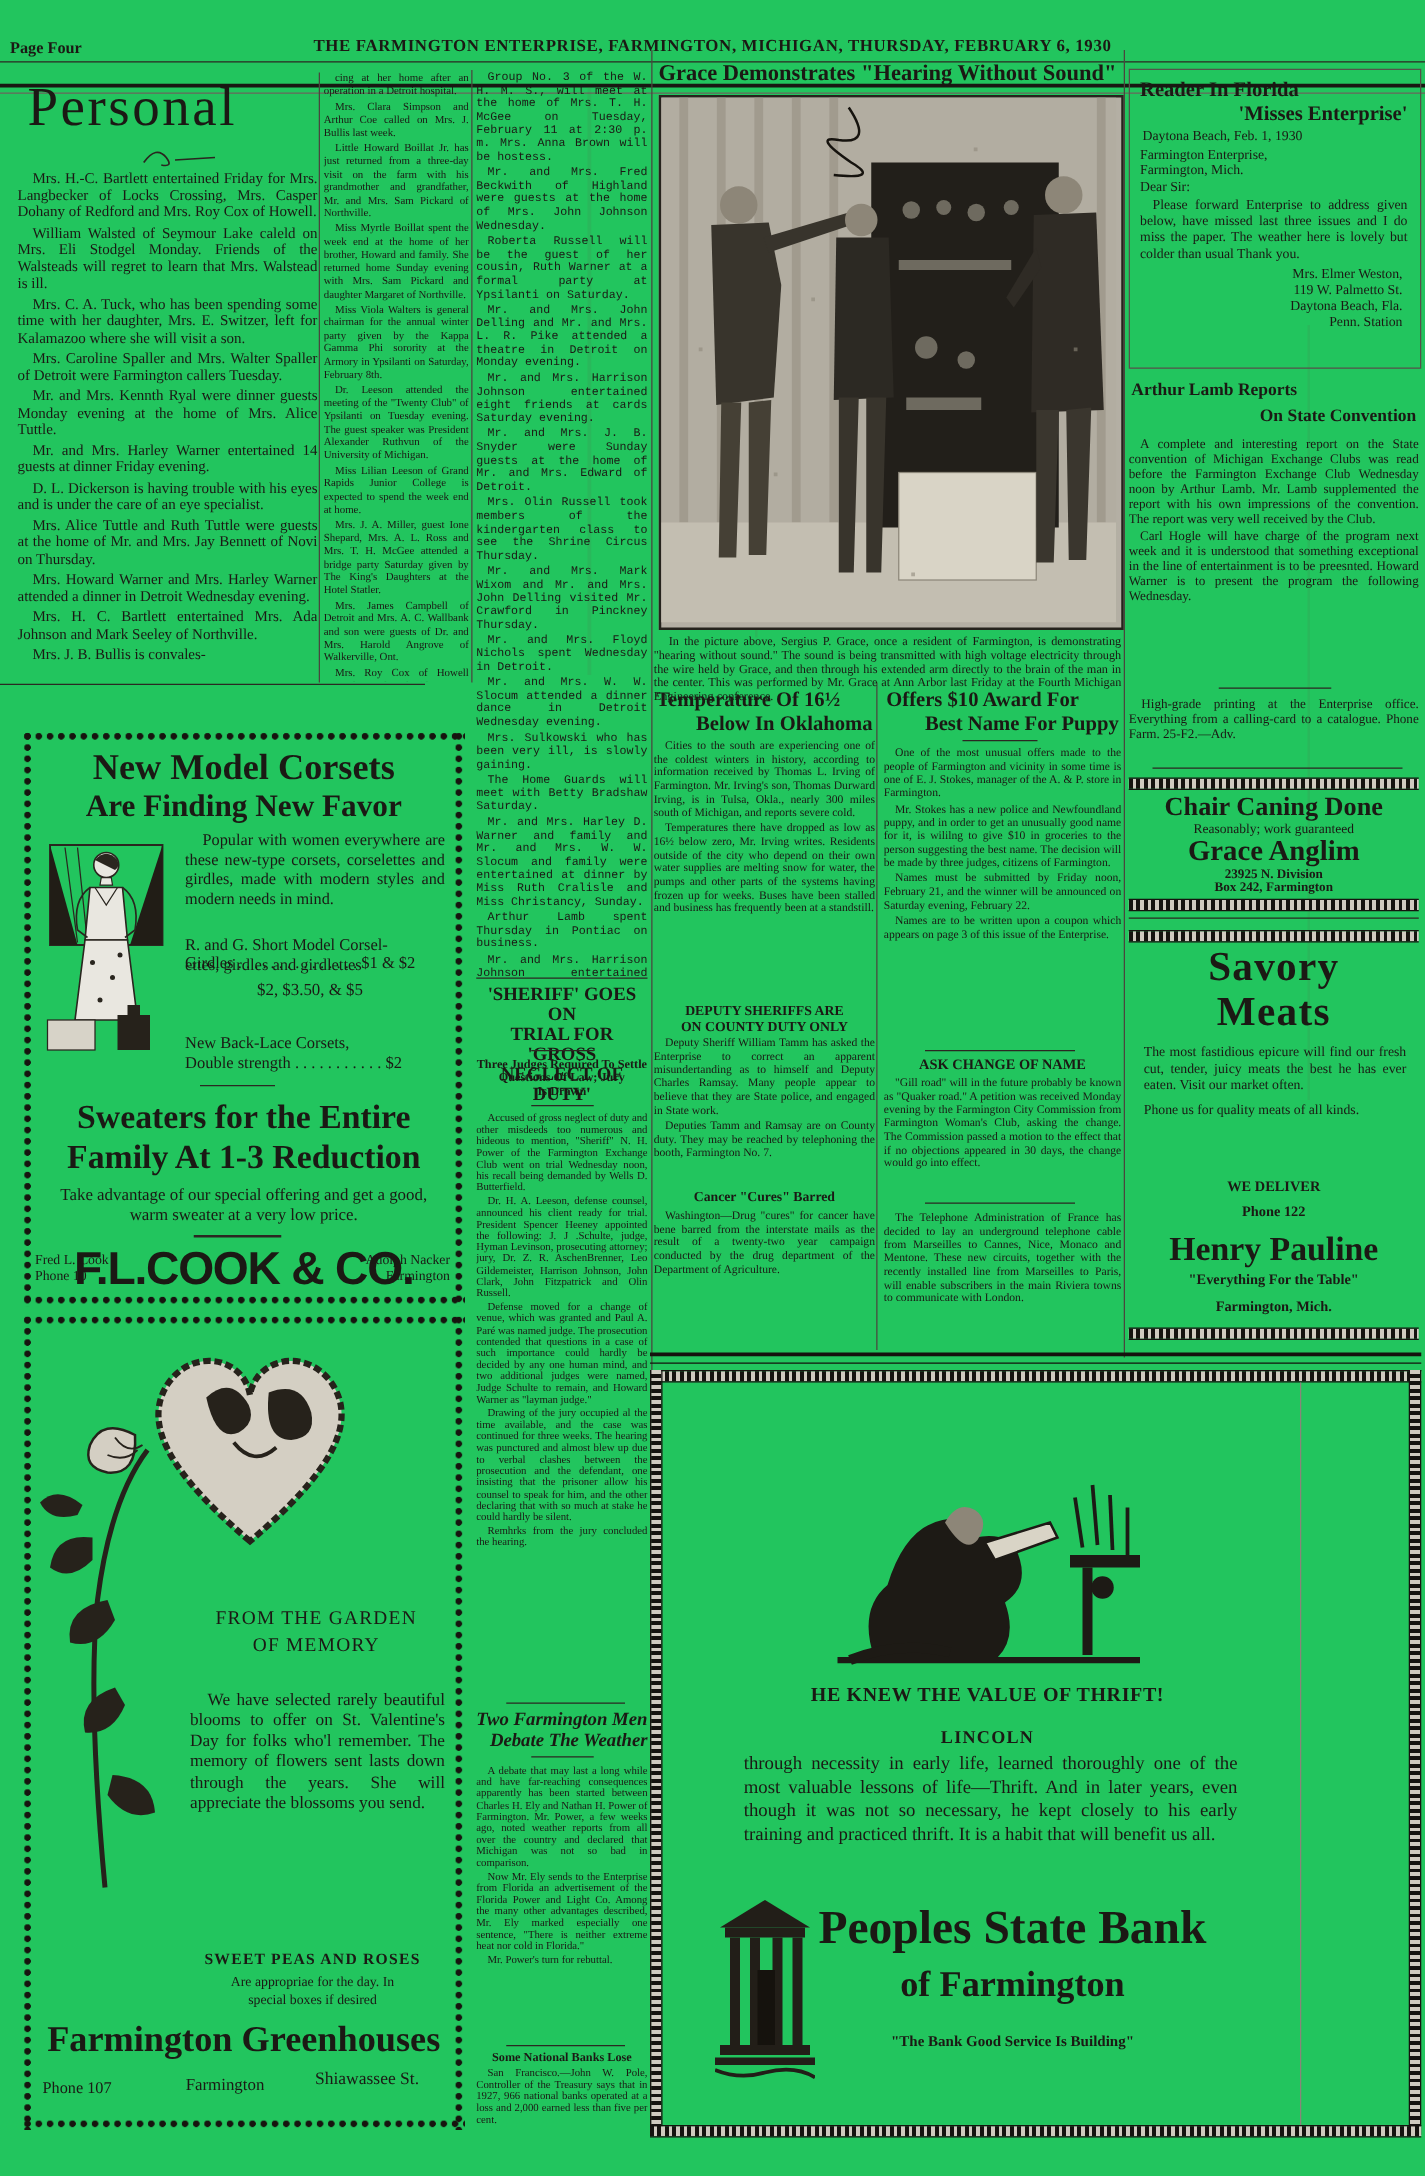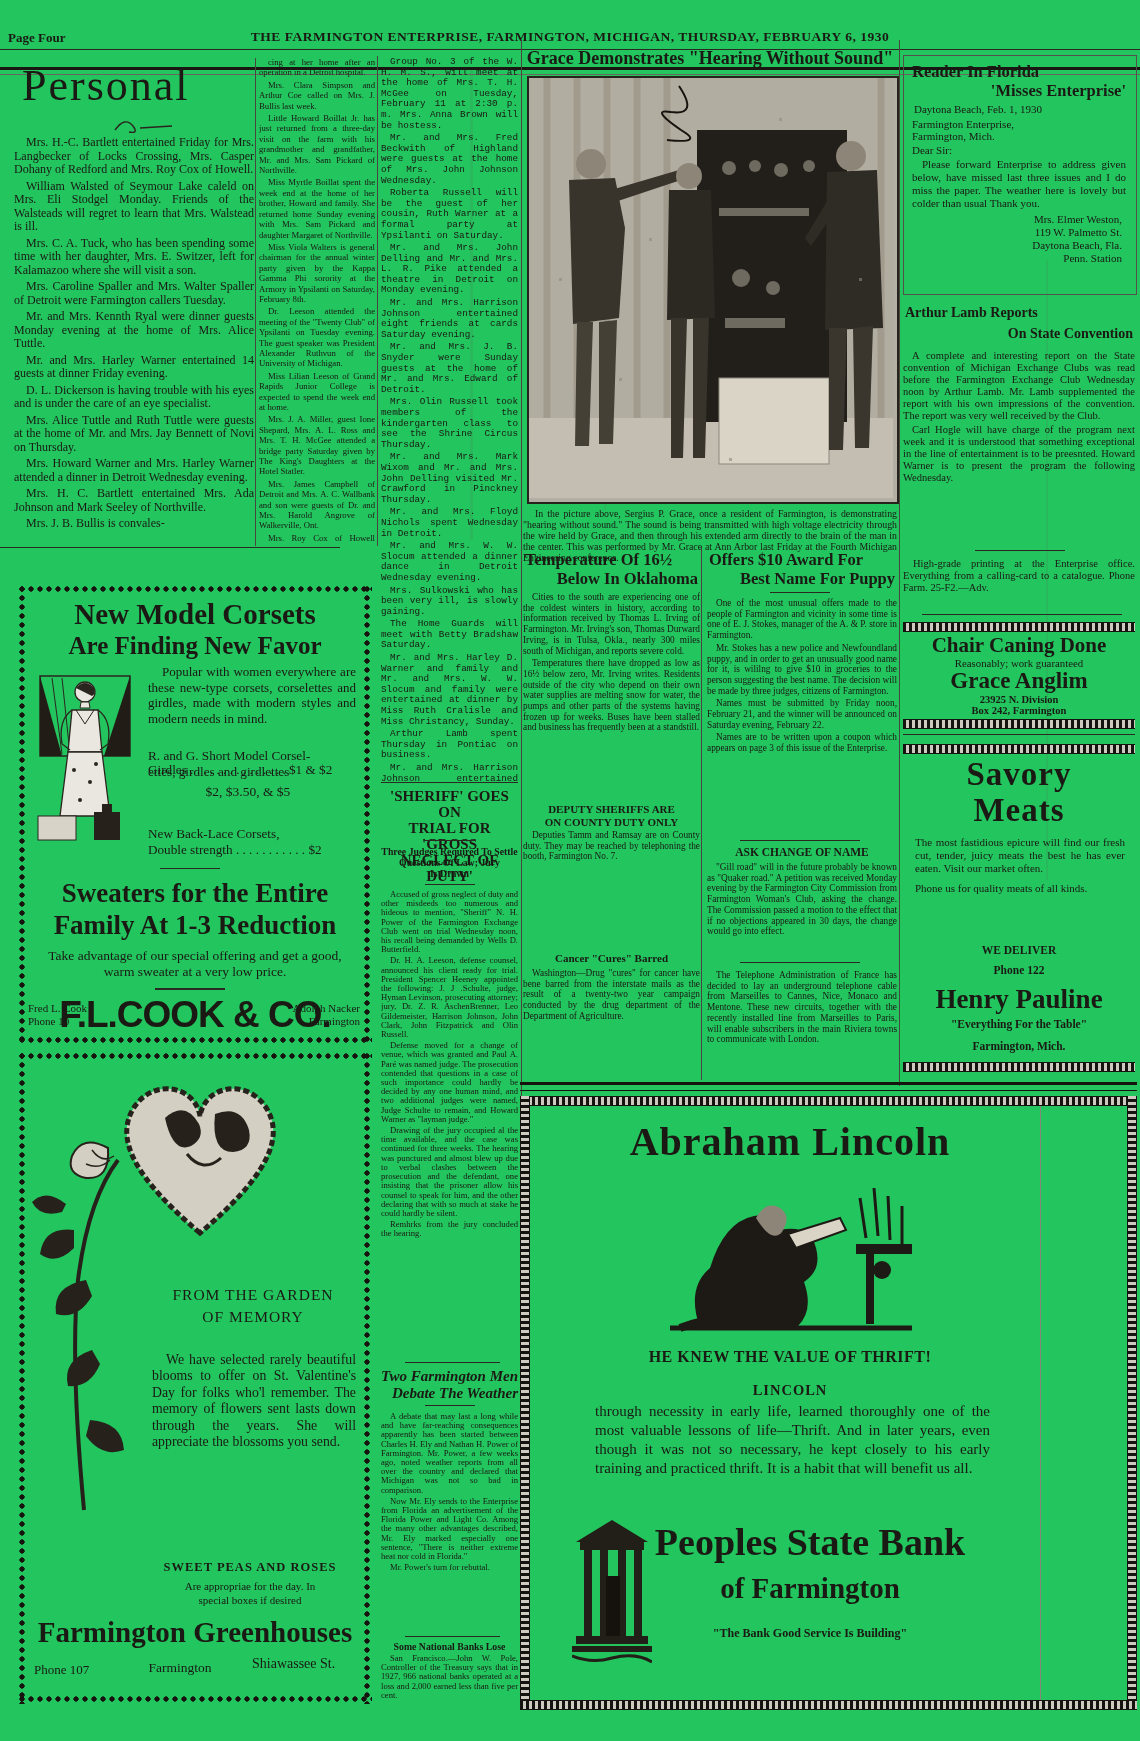--- a/index.html
+++ b/index.html
@@ -211,20 +211,21 @@
   <div class="abs news midcol" style="left:523px;top:592px;width:177px;height:208px;overflow:hidden;">
       <p>Cities to the south are experiencing one of the coldest winters in history, according to information received by Thomas L. Irving of Farmington.  Mr. Irving's son, Thomas Durward Irving, is in Tulsa, Okla., nearly 300 miles south of Michigan, and reports severe cold.</p>
       <p>Temperatures there have dropped as low as 16½ below zero, Mr. Irving writes. Residents outside of the city who depend on their own water supplies are melting snow for water, the pumps and other parts of the systems having frozen up for weeks.  Buses have been stalled and business has frequently been at a standstill.</p>
     </div>
 
   <div class="abs smallcaps-head" style="left:523px;top:803px;width:177px;font-size:11px;line-height:12.5px;">
     <div>DEPUTY SHERIFFS ARE</div>
     <div>ON COUNTY DUTY ONLY</div>
   </div>
   <div class="abs news midcol" style="left:523px;top:830px;width:177px;height:116px;overflow:hidden;">
+      <p>Deputy Sheriff William Tamm has asked the Enterprise to correct an apparent misundertanding as to himself and Deputy Charles Ramsay.  Many people appear to believe that they are State police, and engaged in State work.</p>
       <p>Deputies Tamm and Ramsay are on County duty.  They may be reached by telephoning the booth, Farmington No. 7.</p>
     </div>
 
   <div class="abs smallcaps-head" style="left:523px;top:952px;width:177px;font-size:11px;">Cancer "Cures" Barred</div>
   <div class="abs news midcol" style="left:523px;top:968px;width:177px;height:100px;overflow:hidden;">
       <p>Washington—Drug "cures" for cancer have bene barred from the interstate mails as the result of a twenty-two year campaign conducted by the drug department of the Department of Agriculture.</p>
     </div>
 
   <div class="abs bold h2l" style="left:707px;top:550px;width:190px;font-size:16.5px;line-height:19px;">
     <div class="l1">Offers $10 Award For</div>
@@ -399,21 +400,20 @@
   <div class="abs" style="left:34px;top:1662px;font-size:13px;">Phone 107</div>
   <div class="abs ctr" style="left:120px;top:1660px;width:120px;font-size:13.5px;">Farmington</div>
   <div class="abs" style="left:252px;top:1656px;font-size:14px;">Shiawassee St.</div>
 
   <div class="chain-h" style="left:520px;top:1096px;width:617px;"></div>
   <div class="chain-v" style="left:520px;top:1096px;height:612px;"></div>
   <div class="chain-v" style="left:1127px;top:1096px;height:612px;"></div>
   <div class="chain-h" style="left:520px;top:1700px;width:617px;"></div>
   <div class="vrule" style="left:1040px;top:1106px;height:594px;background:#8a857a;"></div>
 
-  <div class="abs bold ctr" style="left:560px;top:1118px;width:460px;font-size:40px;letter-spacing:1px;">Abraham Lincoln</div>
 
   <svg class="abs" style="left:660px;top:1178px;" width="260" height="160" viewBox="0 0 260 160">
     <path d="M40,150 q-14,-40 10,-60 q14,-46 44,-52 q20,-4 26,14 q30,-6 36,18 q6,22 -12,34 q10,28 -6,44 Z" fill="#1d1a15"></path>
     <path d="M96,40 q10,-18 24,-10 q12,8 2,24 q-10,12 -26,-14 Z" fill="#8d8678"></path>
     <path d="M128,56 L180,40 L186,52 L136,70 Z" fill="#d9d4c6" stroke="#1d1a15" stroke-width="2"></path>
     <g stroke="#1d1a15" stroke-width="3">
       <line x1="200" y1="20" x2="206" y2="60"></line>
         <line x1="214" y1="10" x2="218" y2="58"></line>
         <line x1="228" y1="18" x2="230" y2="62"></line>
         <line x1="242" y1="28" x2="242" y2="66"></line>

